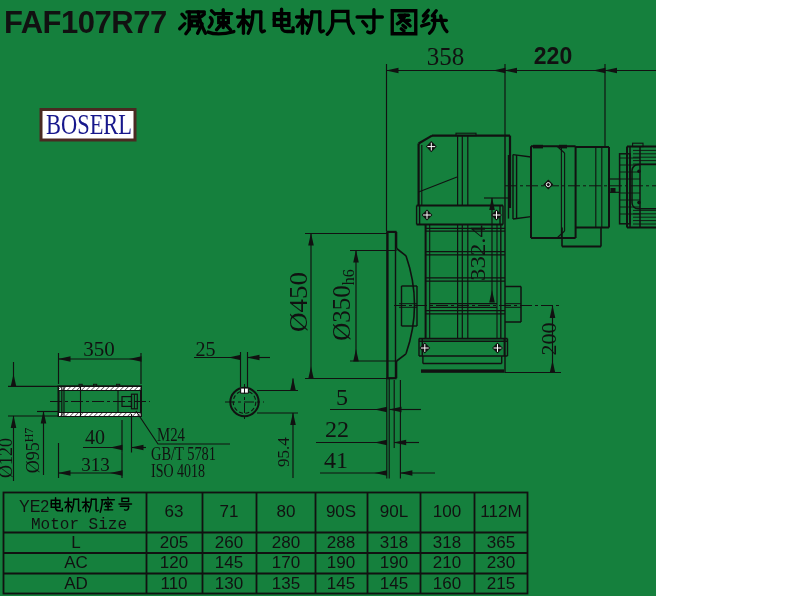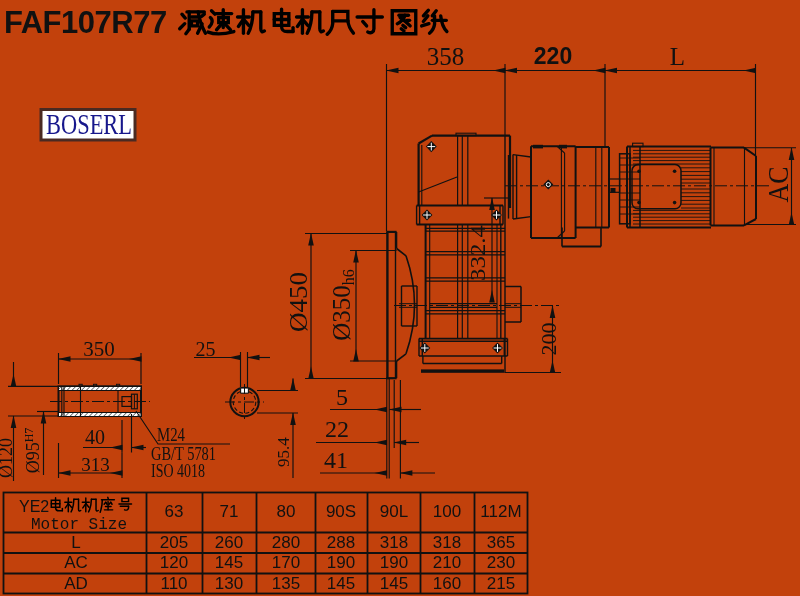--- a/index.html
+++ b/index.html
@@ -1,14 +1,14 @@
 <!DOCTYPE html>
 <html><head><meta charset="utf-8"><style>
 html,body{margin:0;padding:0;background:#fff}
-#page{position:relative;width:800px;height:596px;background:#c2410c;overflow:hidden;font-family:"Liberation Sans",sans-serif}
+#page{position:relative;width:656px;height:596px;background:#15803d;overflow:hidden;font-family:"Liberation Sans",sans-serif}
 svg{position:absolute;left:0;top:0}
 .dim{font-family:"Liberation Serif",serif;fill:#111}
 .num{font-family:"Liberation Sans",sans-serif;font-size:17px;fill:#111}
 </style></head>
 <body>
 <div id="page">
 <svg width="800" height="596" viewBox="0 0 800 596">
 <defs>
 <marker id="ar" markerWidth="14" markerHeight="8" refX="12.5" refY="4" orient="auto" markerUnits="userSpaceOnUse">
           <path d="M0.5,4 L13,1.2 L13,6.8 Z" fill="#111"></path>

